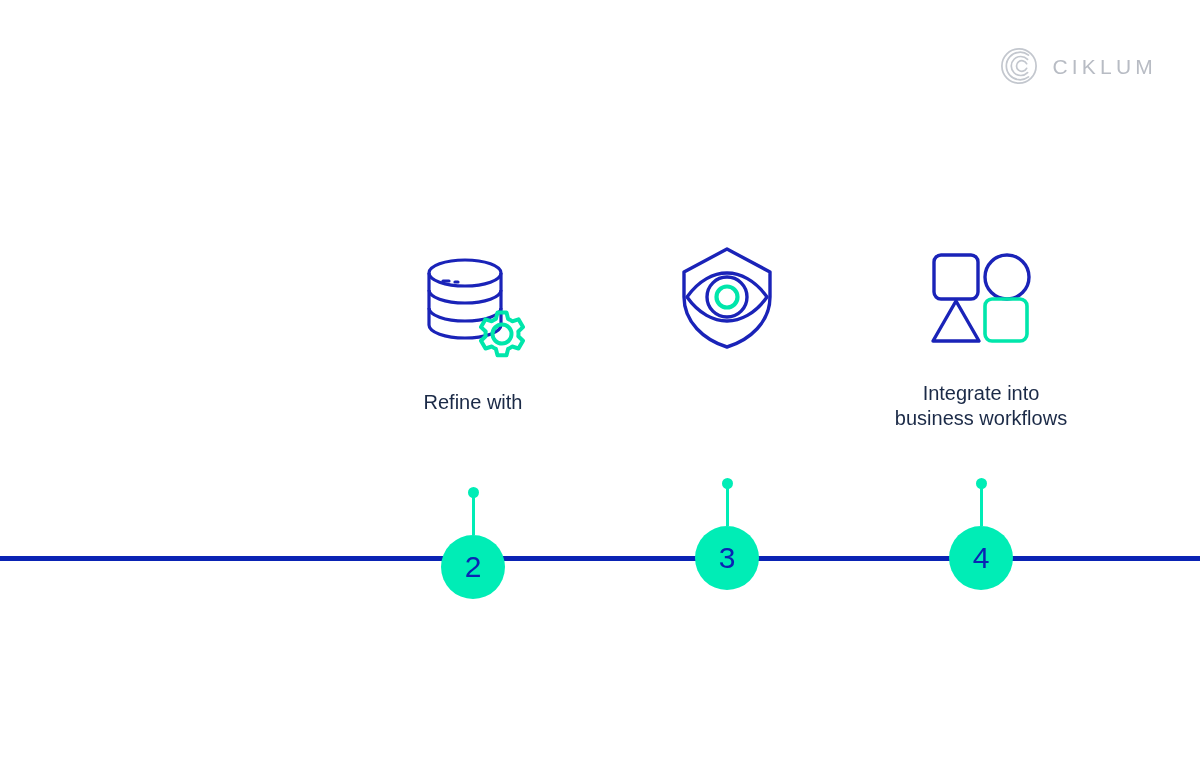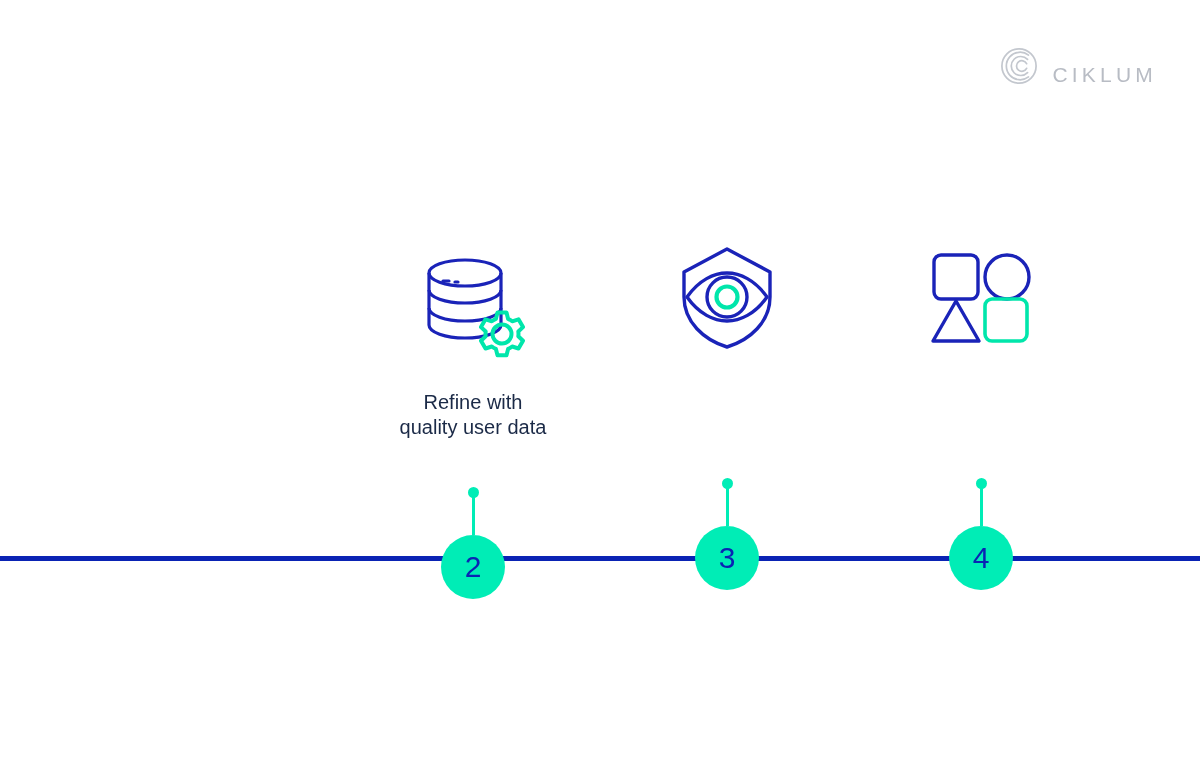--- a/index.html
+++ b/index.html
@@ -20,21 +20,21 @@
     width: 1200px;
     height: 759px;
   }
 
   
   .brand {
     position: absolute;
     top: 47px;
     right: 43px;
     display: flex;
-    align-items: flex-end;
+    align-items: center;
     gap: 14px;
   }
   .brand-mark {
     width: 38px;
     height: 38px;
     display: block;
   }
   .brand-name {
     color: #b8bcc4;
     font-size: 21px;
@@ -173,21 +173,20 @@
             <line x1="34" y1="29" x2="37" y2="29"></line>
           </g>
           <g fill="none" stroke="#00e6ab" stroke-width="4">
             <path d="M76.5 59.5 h9 l1.6 6.4 a16 16 0 0 1 4.1 2.4 l6.3-2 4.5 7.8 -4.7 4.4 a16 16 0 0 1 0 4.8 l4.7 4.4 -4.5 7.8 -6.3-2 a16 16 0 0 1-4.1 2.4 l-1.6 6.4 h-9 l-1.6-6.4 a16 16 0 0 1-4.1-2.4 l-6.3 2 -4.5-7.8 4.7-4.4 a16 16 0 0 1 0-4.8 l-4.7-4.4 4.5-7.8 6.3 2 a16 16 0 0 1 4.1-2.4 z" stroke-linejoin="round"></path>
             <circle cx="81" cy="81" r="9.5"></circle>
           </g>
         </svg>
       </div>
       <div class="step-label">
         <span>Refine with</span>
-        <span class="line2">quality user data</span>
       </div>
       <div class="marker">
         <div class="marker-dot-top"></div>
         <div class="marker-stem"></div>
         <div class="marker-circle">2</div>
       </div>
     </div>
 
     <div class="step step-3">
       <div class="icon-wrap">
@@ -209,20 +208,24 @@
 
     <div class="step step-4">
       <div class="icon-wrap">
         <svg width="100" height="92" viewBox="0 0 100 92">
           <rect x="3" y="3" width="44" height="44" rx="7" fill="none" stroke="#1a23b8" stroke-width="3.4"></rect>
           <circle cx="76" cy="25" r="22" fill="none" stroke="#1a23b8" stroke-width="3.4"></circle>
           <path d="M25 49 L48 89 H2 Z" fill="none" stroke="#1a23b8" stroke-width="3.4" stroke-linejoin="round"></path>
           <rect x="54" y="47" width="42" height="42" rx="7" fill="none" stroke="#00e6ab" stroke-width="3.6"></rect>
         </svg>
       </div>
+      <div class="step-label">
+        <span>Integrate into</span>
+        <span class="line2">business workflows</span>
+      </div>
       <div class="marker">
         <div class="marker-dot-top"></div>
         <div class="marker-stem"></div>
         <div class="marker-circle">4</div>
       </div>
     </div>
 
   </div>
 </div>
 

